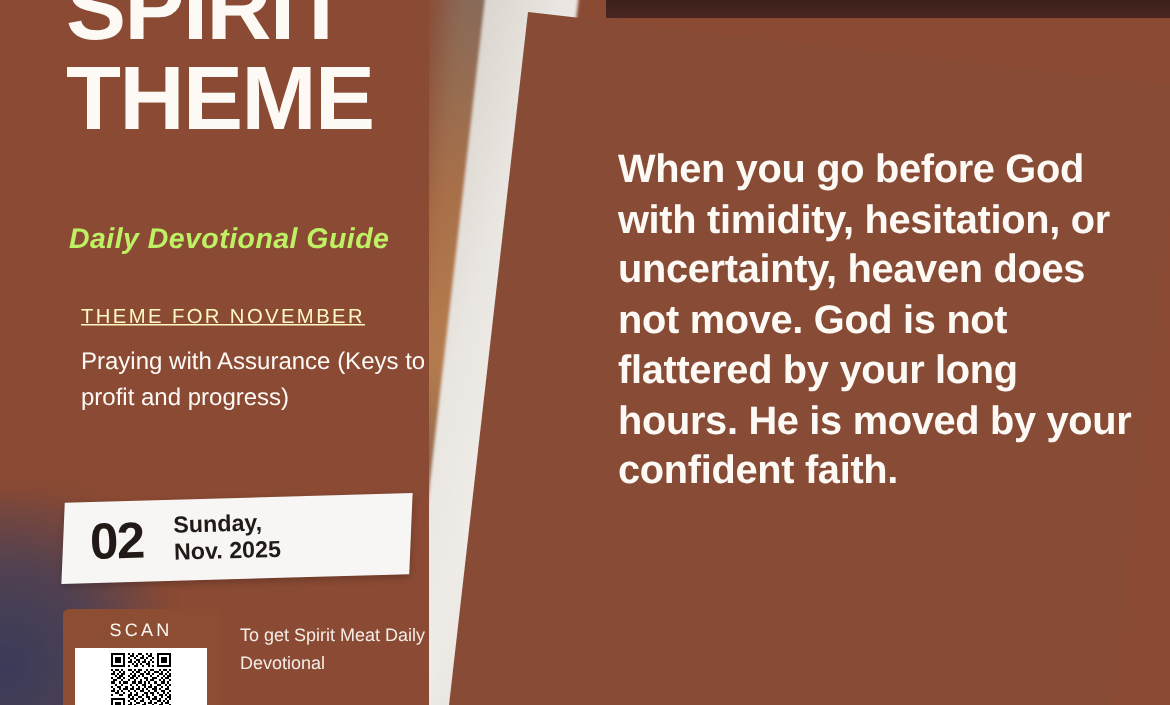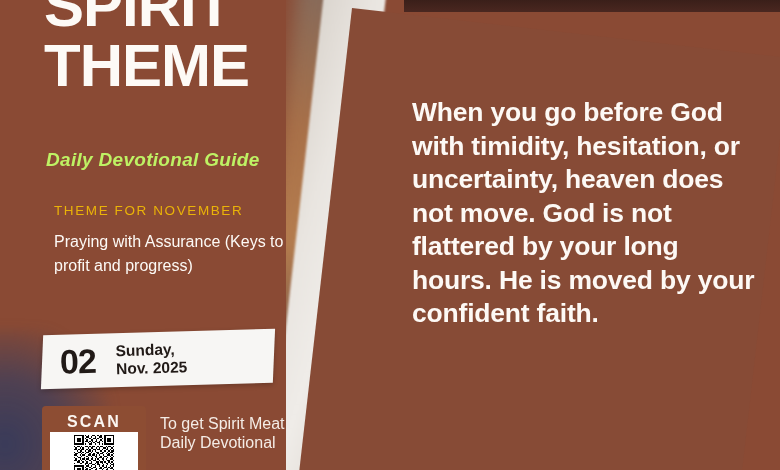--- a/index.html
+++ b/index.html
@@ -86,21 +86,21 @@
   }
   .brand-line2{margin-top:4px;}
   .tagline{
     position:absolute;left:46px;top:125px;
     color:#bef264;font-size:19px;font-style:italic;font-weight:bold;
     letter-spacing:.3px;
     margin-top:24px;
   }
   .theme-label{
     position:absolute;left:54px;top:203px;
-    color:#eab308;font-size:13.5px;letter-spacing:1.6px;
+    color:#fef9c3;font-size:13.5px;letter-spacing:1.6px;text-decoration:underline;
   }
   .theme-text{
     position:absolute;left:54px;top:230px;width:240px;
     color:#fdfaf6;font-size:16px;line-height:24px;
   }
 
   
   .date-badge{
     position:absolute;left:42px;top:332px;width:232px;height:54px;
     background:#f7f6f4;
@@ -121,31 +121,31 @@
     line-height:18px;
   }
 
   
   .qr-block{
     position:absolute;left:42px;top:406px;width:104px;height:72px;
     background:#8d4d33;border-radius:4px;z-index:6;
     overflow:hidden;
   }
   .qr-scan{
-    text-align:center;color:#fbf6f1;font-size:16px;font-weight:bold;
+    text-align:center;color:#fbf6f1;font-size:12px;font-weight:normal;
     letter-spacing:2.2px;padding-top:7px;
   }
   .qr-img{
     position:absolute;left:8px;top:26px;width:88px;height:46px;
     background:#fff;padding:3px;box-sizing:border-box;
   }
   .qr-img svg{display:block;width:100%;height:100%;}
   .qr-note{
     position:absolute;left:160px;top:414px;width:130px;
-    color:#f4ece6;font-size:16px;line-height:19px;z-index:6;
+    color:#f4ece6;font-size:12px;line-height:19px;z-index:6;
   }
 
   
   .quote{
     position:absolute;left:412px;top:96px;width:346px;
     color:#fdf9f5;font-size:26.5px;line-height:33.5px;
     font-weight:bold;letter-spacing:-.2px;
     z-index:5;
   }
 </style>

